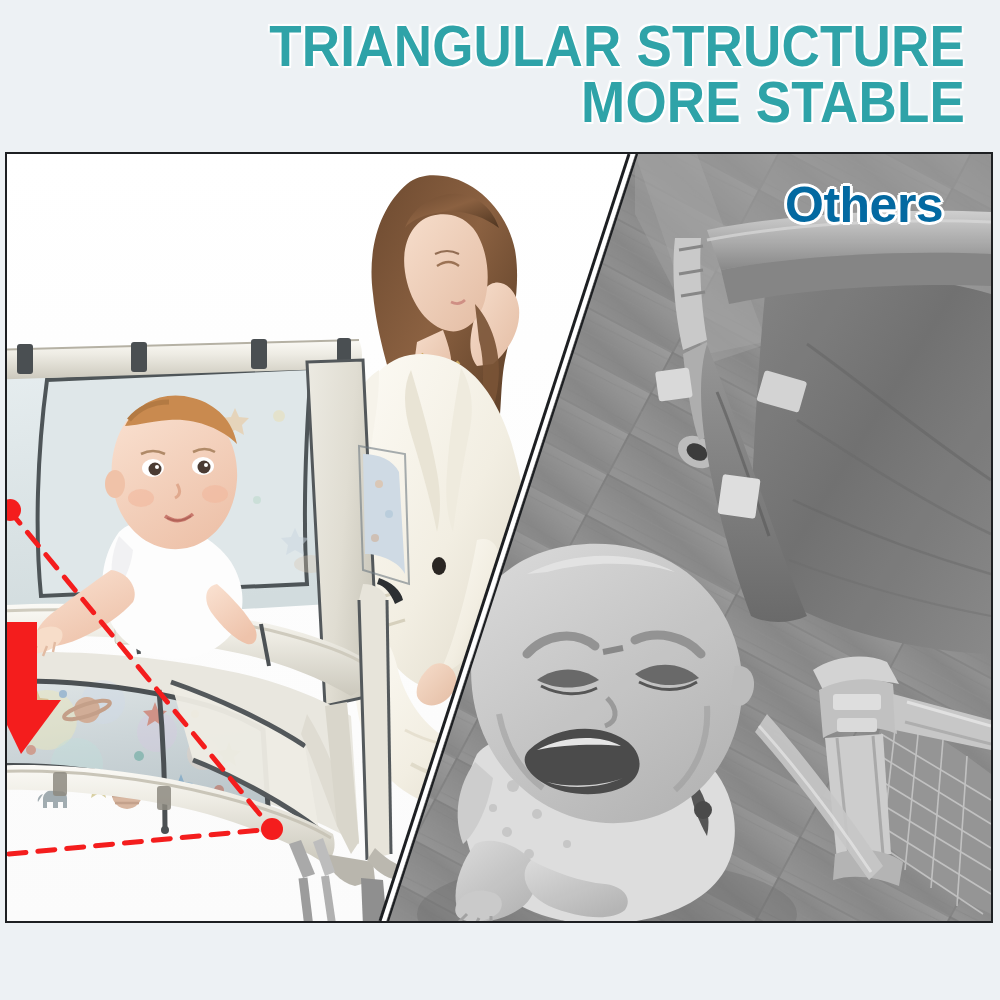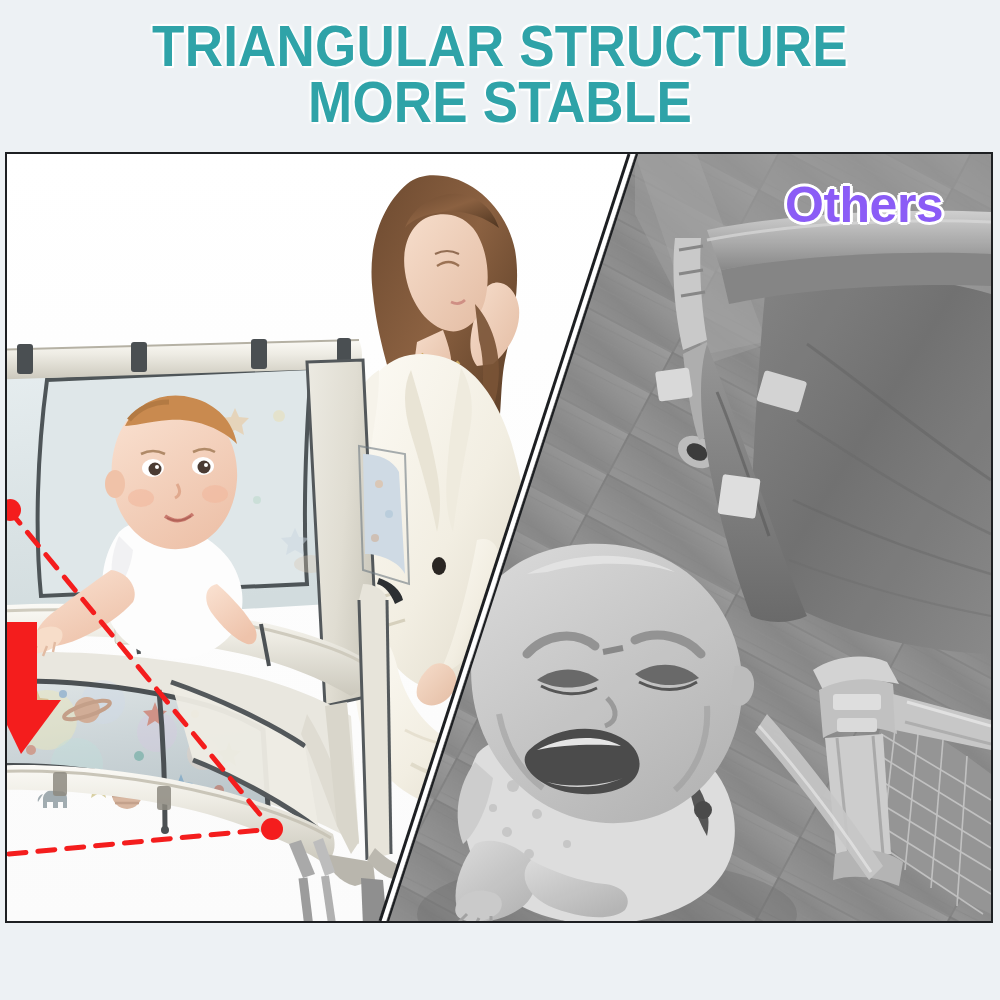--- a/index.html
+++ b/index.html
@@ -7,21 +7,21 @@
   body{
     width:1000px;height:1000px;overflow:hidden;
     background:#edf1f4;
     font-family:"Liberation Sans","DejaVu Sans",sans-serif;
   }
   .page{position:relative;width:1000px;height:1000px;}
 
   
   .headline{
     position:absolute;left:0;top:18px;width:1000px;
-    text-align:center;
+    text-align:right;
     line-height:56px;
     letter-spacing:0.2px;
   }
   .headline .hl-line{
     display:block;
     font-family:"Liberation Sans","DejaVu Sans",sans-serif;
     font-weight:700;
     font-size:57px;
     color:#2fa3a8;
     transform:scaleX(.93);
@@ -559,15 +559,15 @@
       </g>
 
       <g>
         <polygon points="621,0 628,0 379,767 372,767" fill="#ffffff"></polygon>
         <line x1="622" y1="0" x2="373" y2="767" stroke="#1d1f22" stroke-width="3"></line>
         <line x1="630" y1="0" x2="381" y2="767" stroke="#1d1f22" stroke-width="2.2"></line>
       </g>
     </svg>
   </div>
 
-  <div class="label-others" style="color: #8b5cf6;">Others</div>
+  <div class="label-others" style="color: #0369a1;">Others</div>
 
 </div>
 
 </body></html>

